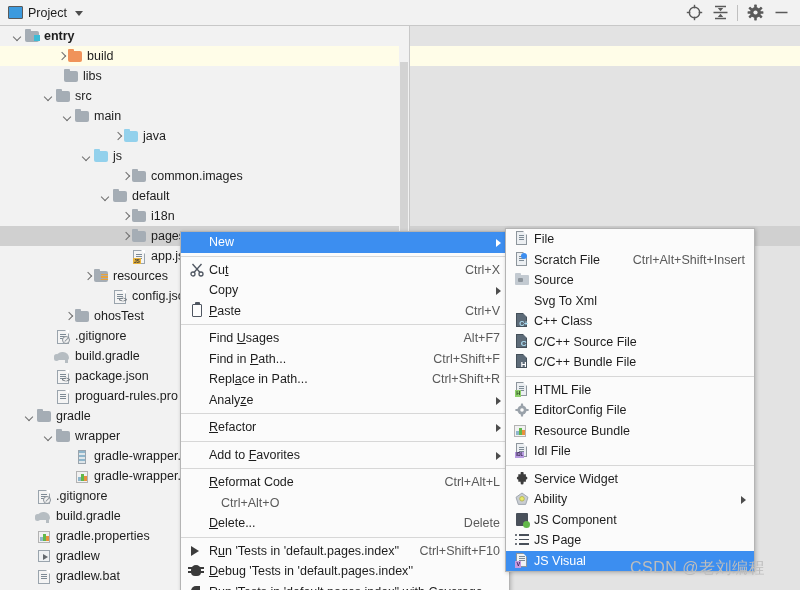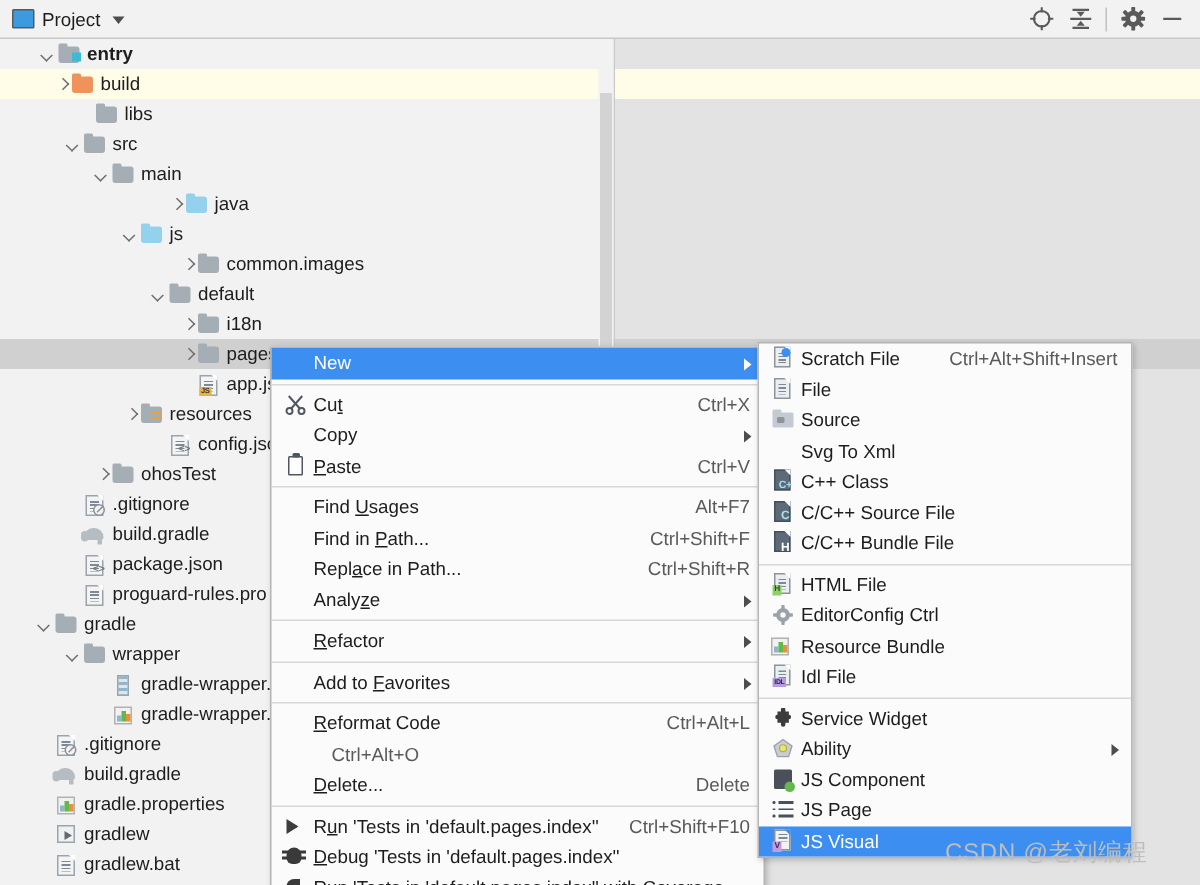--- a/index.html
+++ b/index.html
@@ -437,30 +437,30 @@
         <svg width="17" height="17" viewBox="0 0 17 17">
           <line x1="2.5" y1="8.5" x2="14.5" y2="8.5" stroke="#5a5a5a" stroke-width="1.5"></line>
         </svg>
       </div>
     </div>
   </div>
 
   <div class="tree">
     <div class="right-bg"></div>
     <div class="tree-inner" id="tree-rows">
-        <div class="row bold" style="padding-left:27px;">
+        <div class="row bold" style="padding-left:13px;">
           <span class="arrow d"></span>
           <span class="ic folder">
             <span class="fold gray">
               <span class="badge-sq"></span>
             </span>
           </span>
           <span class="lbl">entry</span>
         </div>
-        <div class="row excluded" style="padding-left:36px;">
+        <div class="row excluded" style="padding-left:56px;">
           <span class="arrow r"></span>
           <span class="ic folder">
             <span class="fold orange"></span>
           </span>
           <span class="lbl">build</span>
         </div>
         <div class="row" style="padding-left:52px;">
           <span class="arrow"></span>
           <span class="ic folder">
             <span class="fold gray"></span>
@@ -774,34 +774,34 @@
         <span class="mtext">Run 'Tests in 'default.pages.index'' with Co<u>v</u>erage</span>
       </div>
     </div>
 
   <div class="menu" id="sub-menu">
       <div class="mi">
         <span class="mic">
           <span class="sfile">
             <span class="ln"></span>
             <span class="corner"></span>
-            <span class="sdot"></span>
-          </span>
-        </span>
-        <span class="mtext">Scratch File</span>
-        <span class="mkey">Ctrl+Alt+Shift+Insert</span>
+          </span>
+        </span>
+        <span class="mtext">File</span>
       </div>
       <div class="mi">
         <span class="mic">
           <span class="sfile">
             <span class="ln"></span>
             <span class="corner"></span>
-          </span>
-        </span>
-        <span class="mtext">File</span>
+            <span class="sdot"></span>
+          </span>
+        </span>
+        <span class="mtext">Scratch File</span>
+        <span class="mkey">Ctrl+Alt+Shift+Insert</span>
       </div>
       <div class="mi">
         <span class="mic">
           <span class="spkg"></span>
         </span>
         <span class="mtext">Source</span>
       </div>
       <div class="mi">
         <span class="mic"></span>
         <span class="mtext">Svg To Xml</span>
@@ -850,21 +850,21 @@
             <g fill="#9aa2aa">
               <circle cx="7" cy="7" r="4.6"></circle>
               <rect x="5.9" y="0.4" width="2.2" height="2.8" rx="0.5"></rect>
               <rect x="5.9" y="10.8" width="2.2" height="2.8" rx="0.5"></rect>
               <rect x="0.4" y="5.9" width="2.8" height="2.2" rx="0.5"></rect>
               <rect x="10.8" y="5.9" width="2.8" height="2.2" rx="0.5"></rect>
             </g>
             <circle cx="7" cy="7" r="1.8" fill="#fbfbfb"></circle>
           </svg>
         </span>
-        <span class="mtext">EditorConfig Ctrl</span>
+        <span class="mtext">EditorConfig File</span>
       </div>
       <div class="mi">
         <span class="mic">
           <span class="chart-ic">
             <i style="left:1.4px;height:4px;background:#8fb6cc"></i>
             <i style="left:4.4px;height:7px;background:#62b84a"></i>
             <i style="left:7.4px;height:5px;background:#e8903c"></i>
           </span>
         </span>
         <span class="mtext">Resource Bundle</span>

